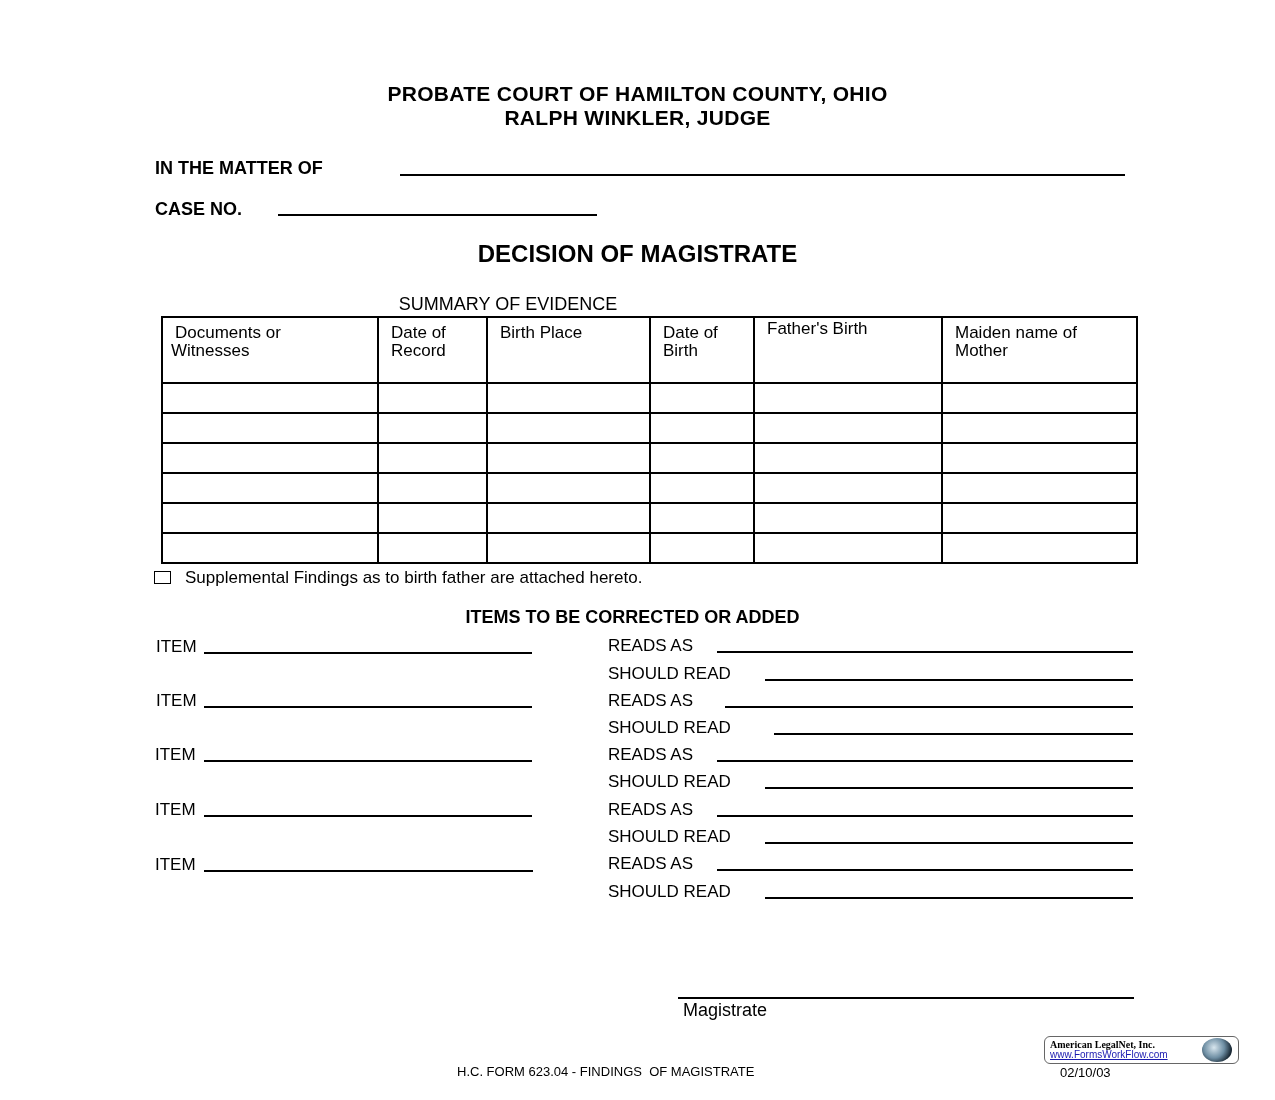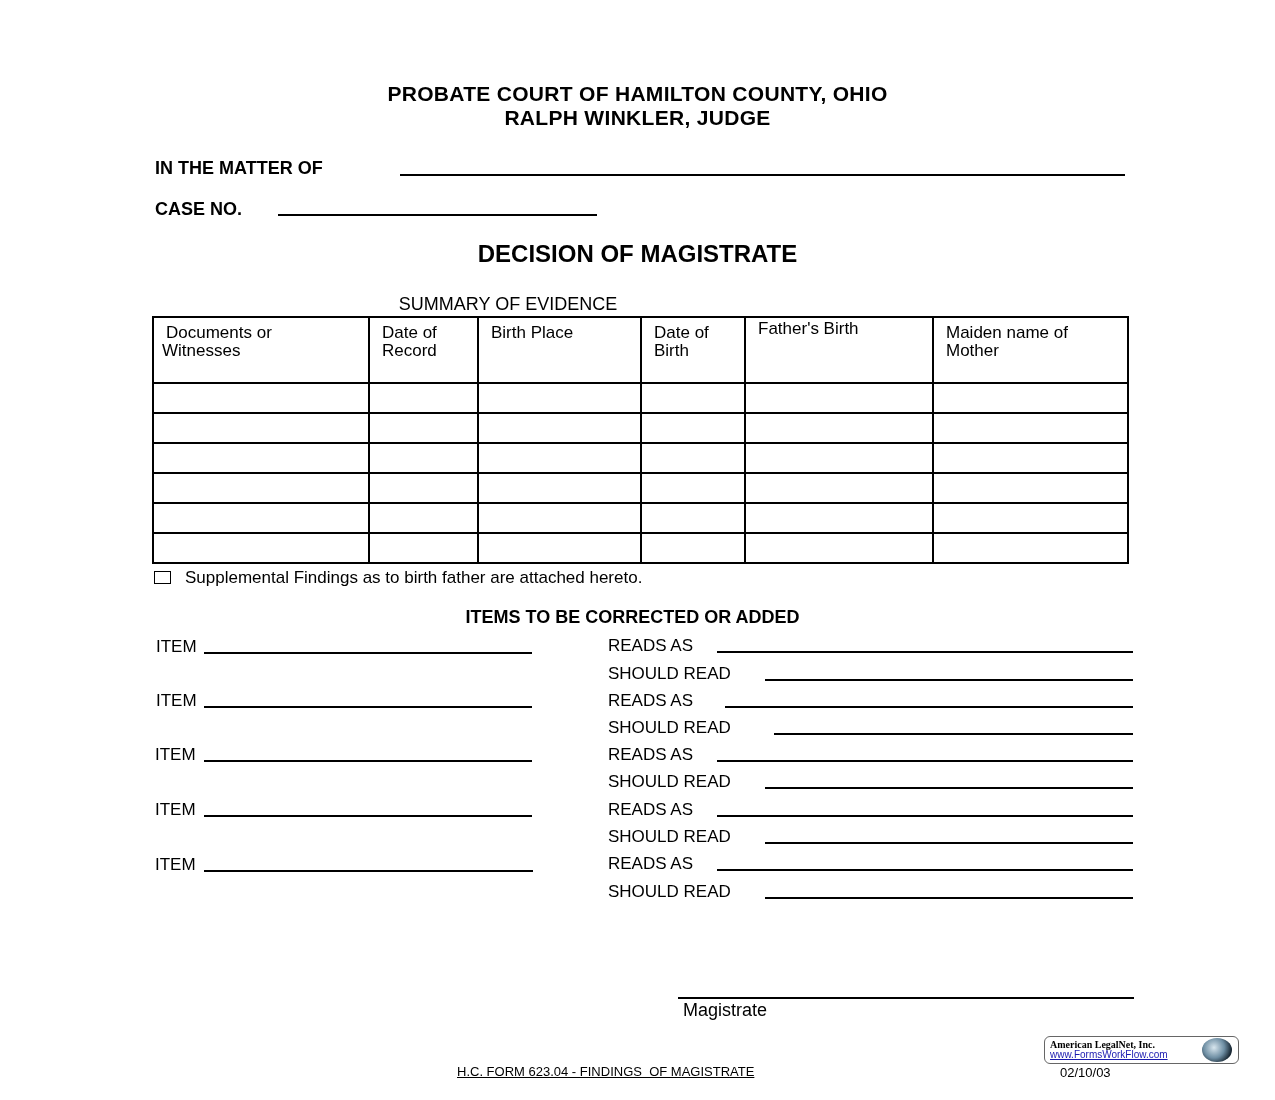--- a/index.html
+++ b/index.html
@@ -2,21 +2,21 @@
 <html><head>
 <meta charset="utf-8">
 <style>
   html, body { margin:0; padding:0; background:#ffffff; }
   body { width:1275px; height:1100px; position:relative; overflow:hidden; font-family:"Liberation Sans", sans-serif; color:#000; }
   .abs { position:absolute; }
   .hdr { font-weight:bold; font-size:21px; text-align:center; width:1275px; left:0; letter-spacing:0.3px; }
   .lbl { font-weight:bold; font-size:18px; }
   .line { position:absolute; border-bottom:2px solid #000; height:0; }
   .title { font-weight:bold; font-size:24px; text-align:center; width:1275px; left:0; }
-  table.ev { position:absolute; left:152px; top:316px; border-collapse:collapse;padding-left:8px; }
+  table.ev { position:absolute; left:161px; top:316px; border-collapse:collapse;padding-left:8px; }
   table.ev td, table.ev th { border:2px solid #000; padding:0; vertical-align:top; font-weight:normal; font-size:17px; text-align:left; line-height:18px; }
   table.ev th div { padding:6px 10px 0 12px; }
   .row-lbl { font-size:17px; }
   .chk { width:17px; height:13px; border:1.5px solid #000; box-sizing:border-box; }
   .logo { border:1.5px solid #666; border-radius:6px; background:#fff; }
 </style>
 </head>
 <body>
 
 <div class="abs hdr" style="top:82px;">PROBATE COURT OF HAMILTON COUNTY, OHIO</div>
@@ -141,20 +141,20 @@
 <div class="abs row-lbl" style="left:155px; top:855px;">ITEM</div>
 <div class="line" style="left:204px; top:870px; width:329px;"></div>
 <div class="abs row-lbl" style="left:608px; top:854px;">READS AS</div>
 <div class="line" style="left:717px; top:869px; width:416px;"></div>
 <div class="abs row-lbl" style="left:608px; top:882px;">SHOULD READ</div>
 <div class="line" style="left:765px; top:897px; width:368px;"></div>
 
 <div class="line" style="left:678px; top:997px; width:456px;"></div>
 <div class="abs" style="left:683px; top:1000px; font-size:18px;">Magistrate</div>
 
-<div class="abs" style="left:457px; top:1064px; font-size:13px; white-space:pre;text-decoration:underline;">H.C. FORM 623.04 - FINDINGS  OF MAGISTRATE</div>
+<div class="abs" style="left:457px; top:1064px; font-size:13px; white-space:pre;">H.C. FORM 623.04 - FINDINGS  OF MAGISTRATE</div>
 <div class="abs" style="left:1060px; top:1065px; font-size:13px;">02/10/03</div>
 
 <div class="abs logo" style="left:1044px; top:1036px; width:193px; height:26px;">
   <div class="abs" style="left:5px; top:2px; font-family:Liberation Serif, serif; font-weight:bold; font-size:10px;">American LegalNet, Inc.</div>
   <div class="abs" style="left:5px; top:12px; font-family:Liberation Sans, sans-serif; font-size:10px; color:#1a1ab0; text-decoration:underline;">www.FormsWorkFlow.com</div>
   <div class="abs" style="left:157px; top:1px; width:30px; height:24px; border-radius:50%; background:radial-gradient(circle at 40% 40%, #d8e6ee 0%, #6e8ea3 45%, #1b2a36 75%, #0a0f14 100%);"></div>
 </div>
 
 </body></html>

